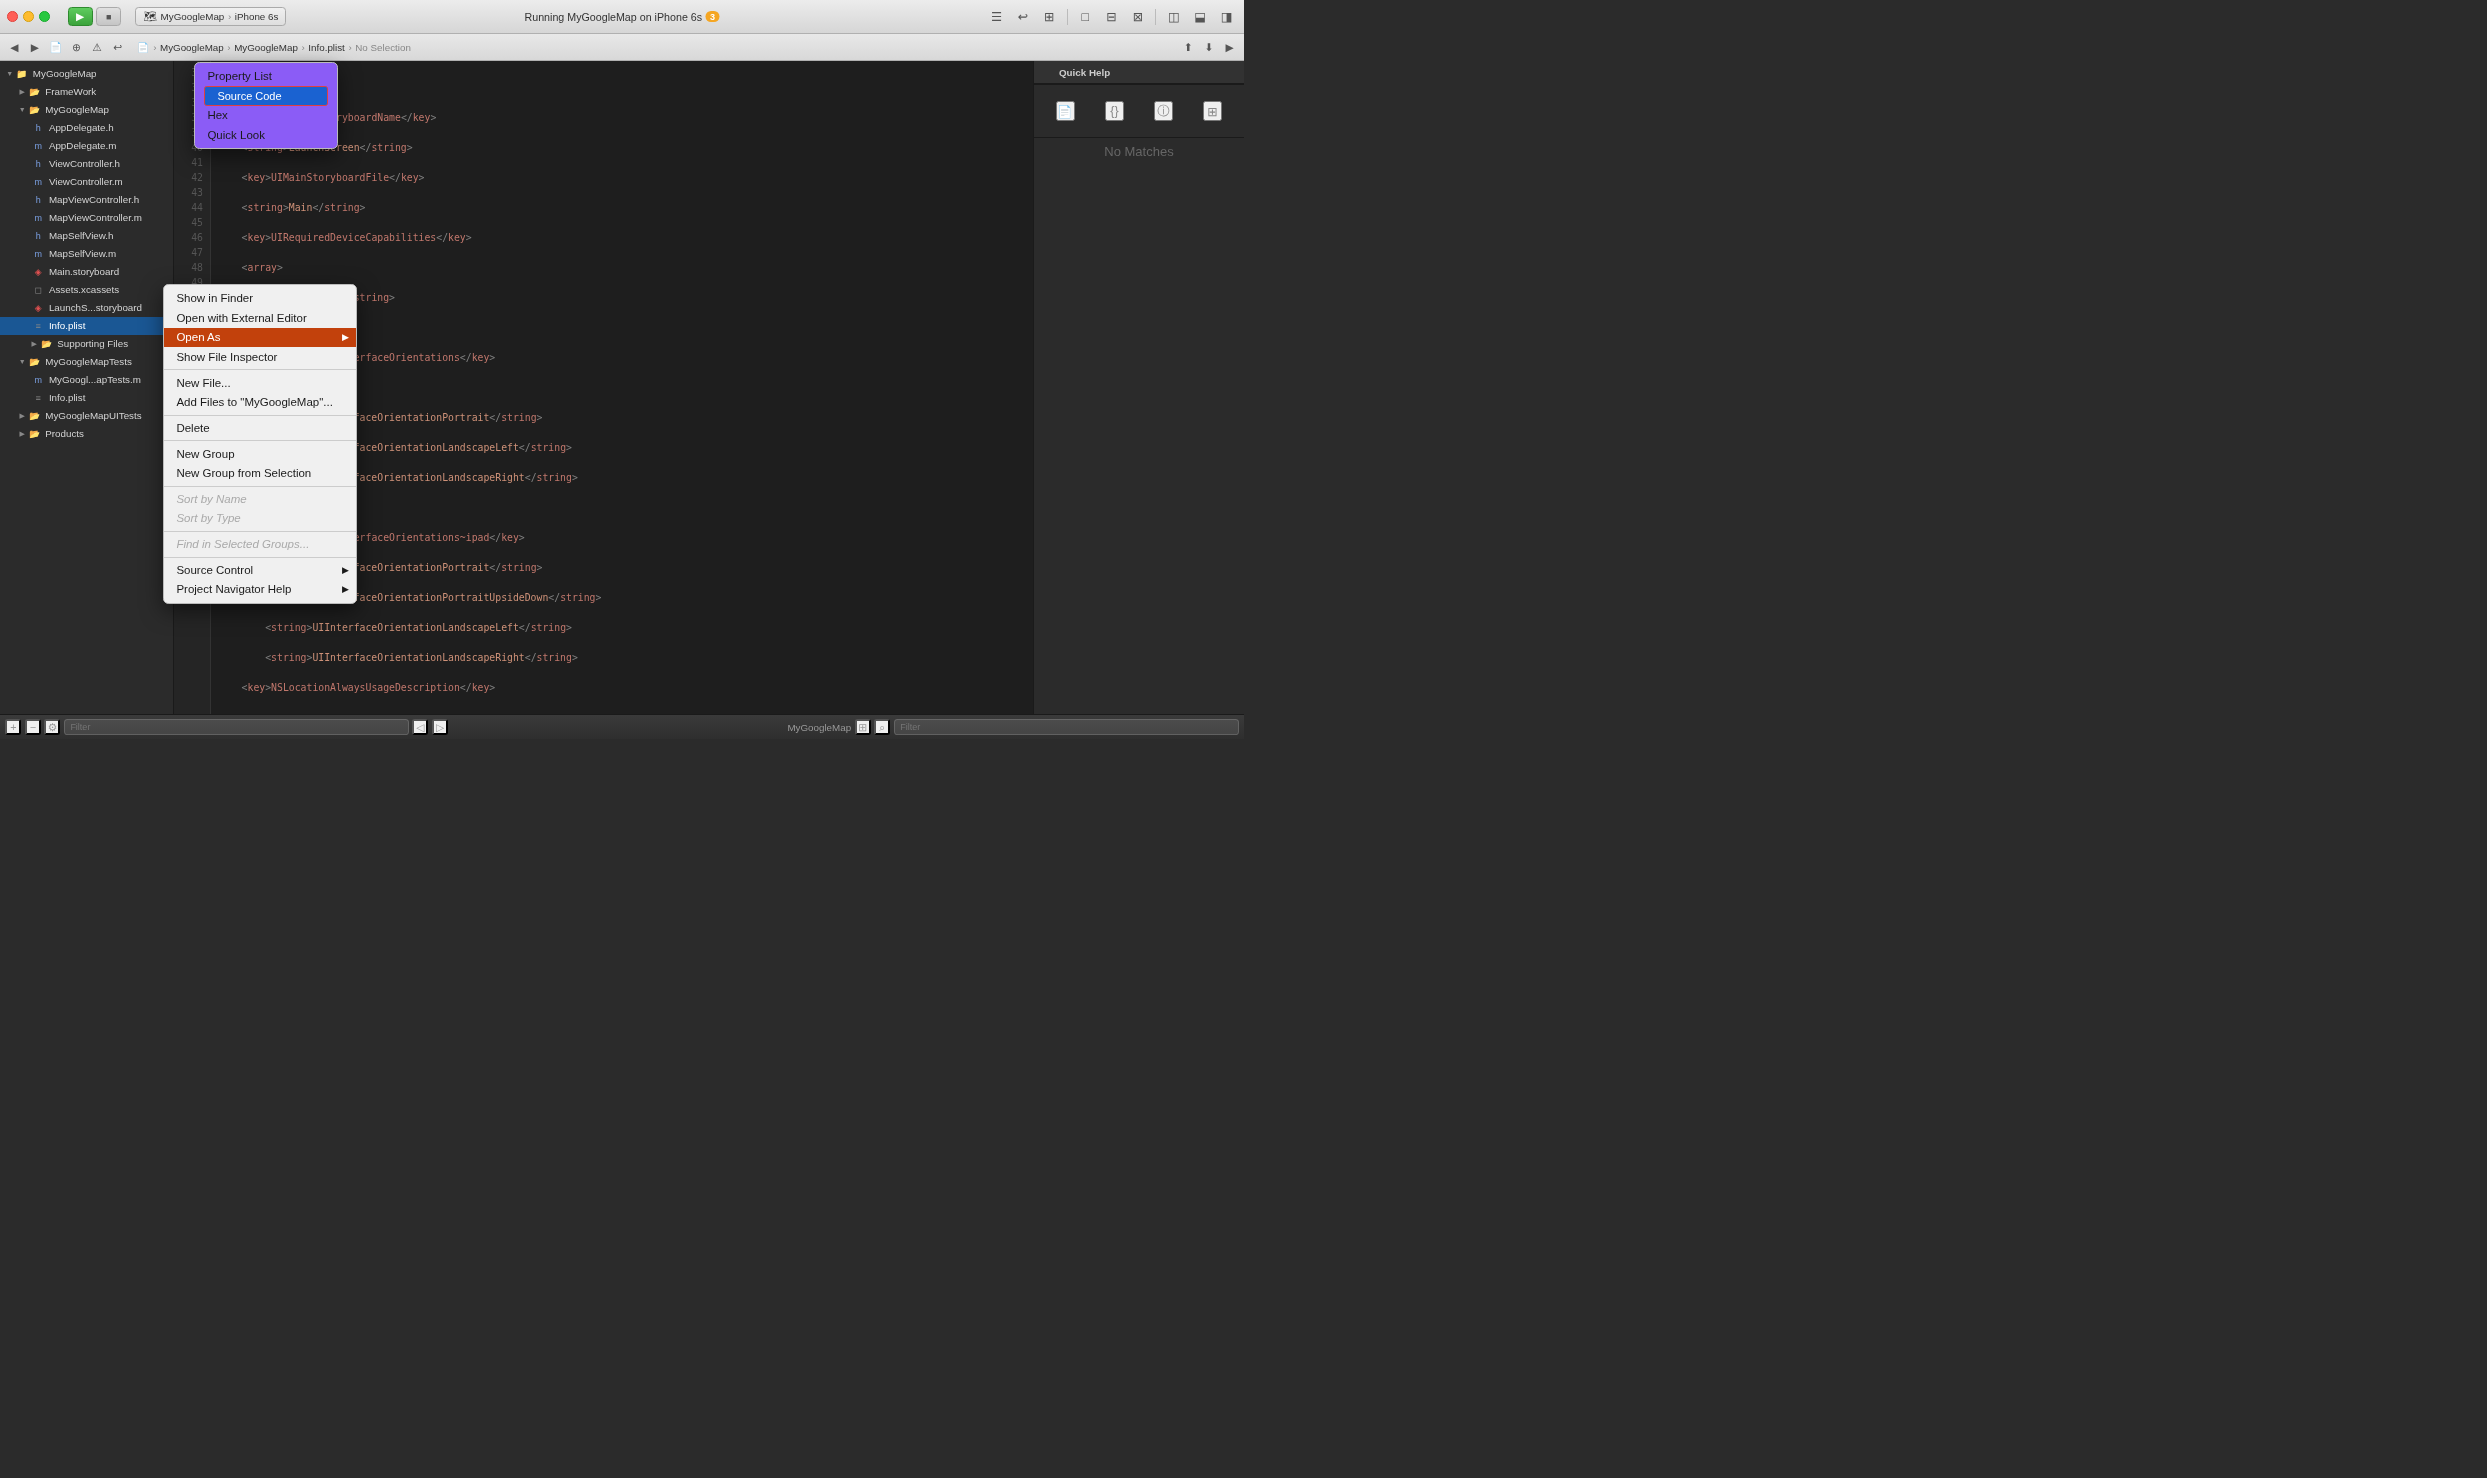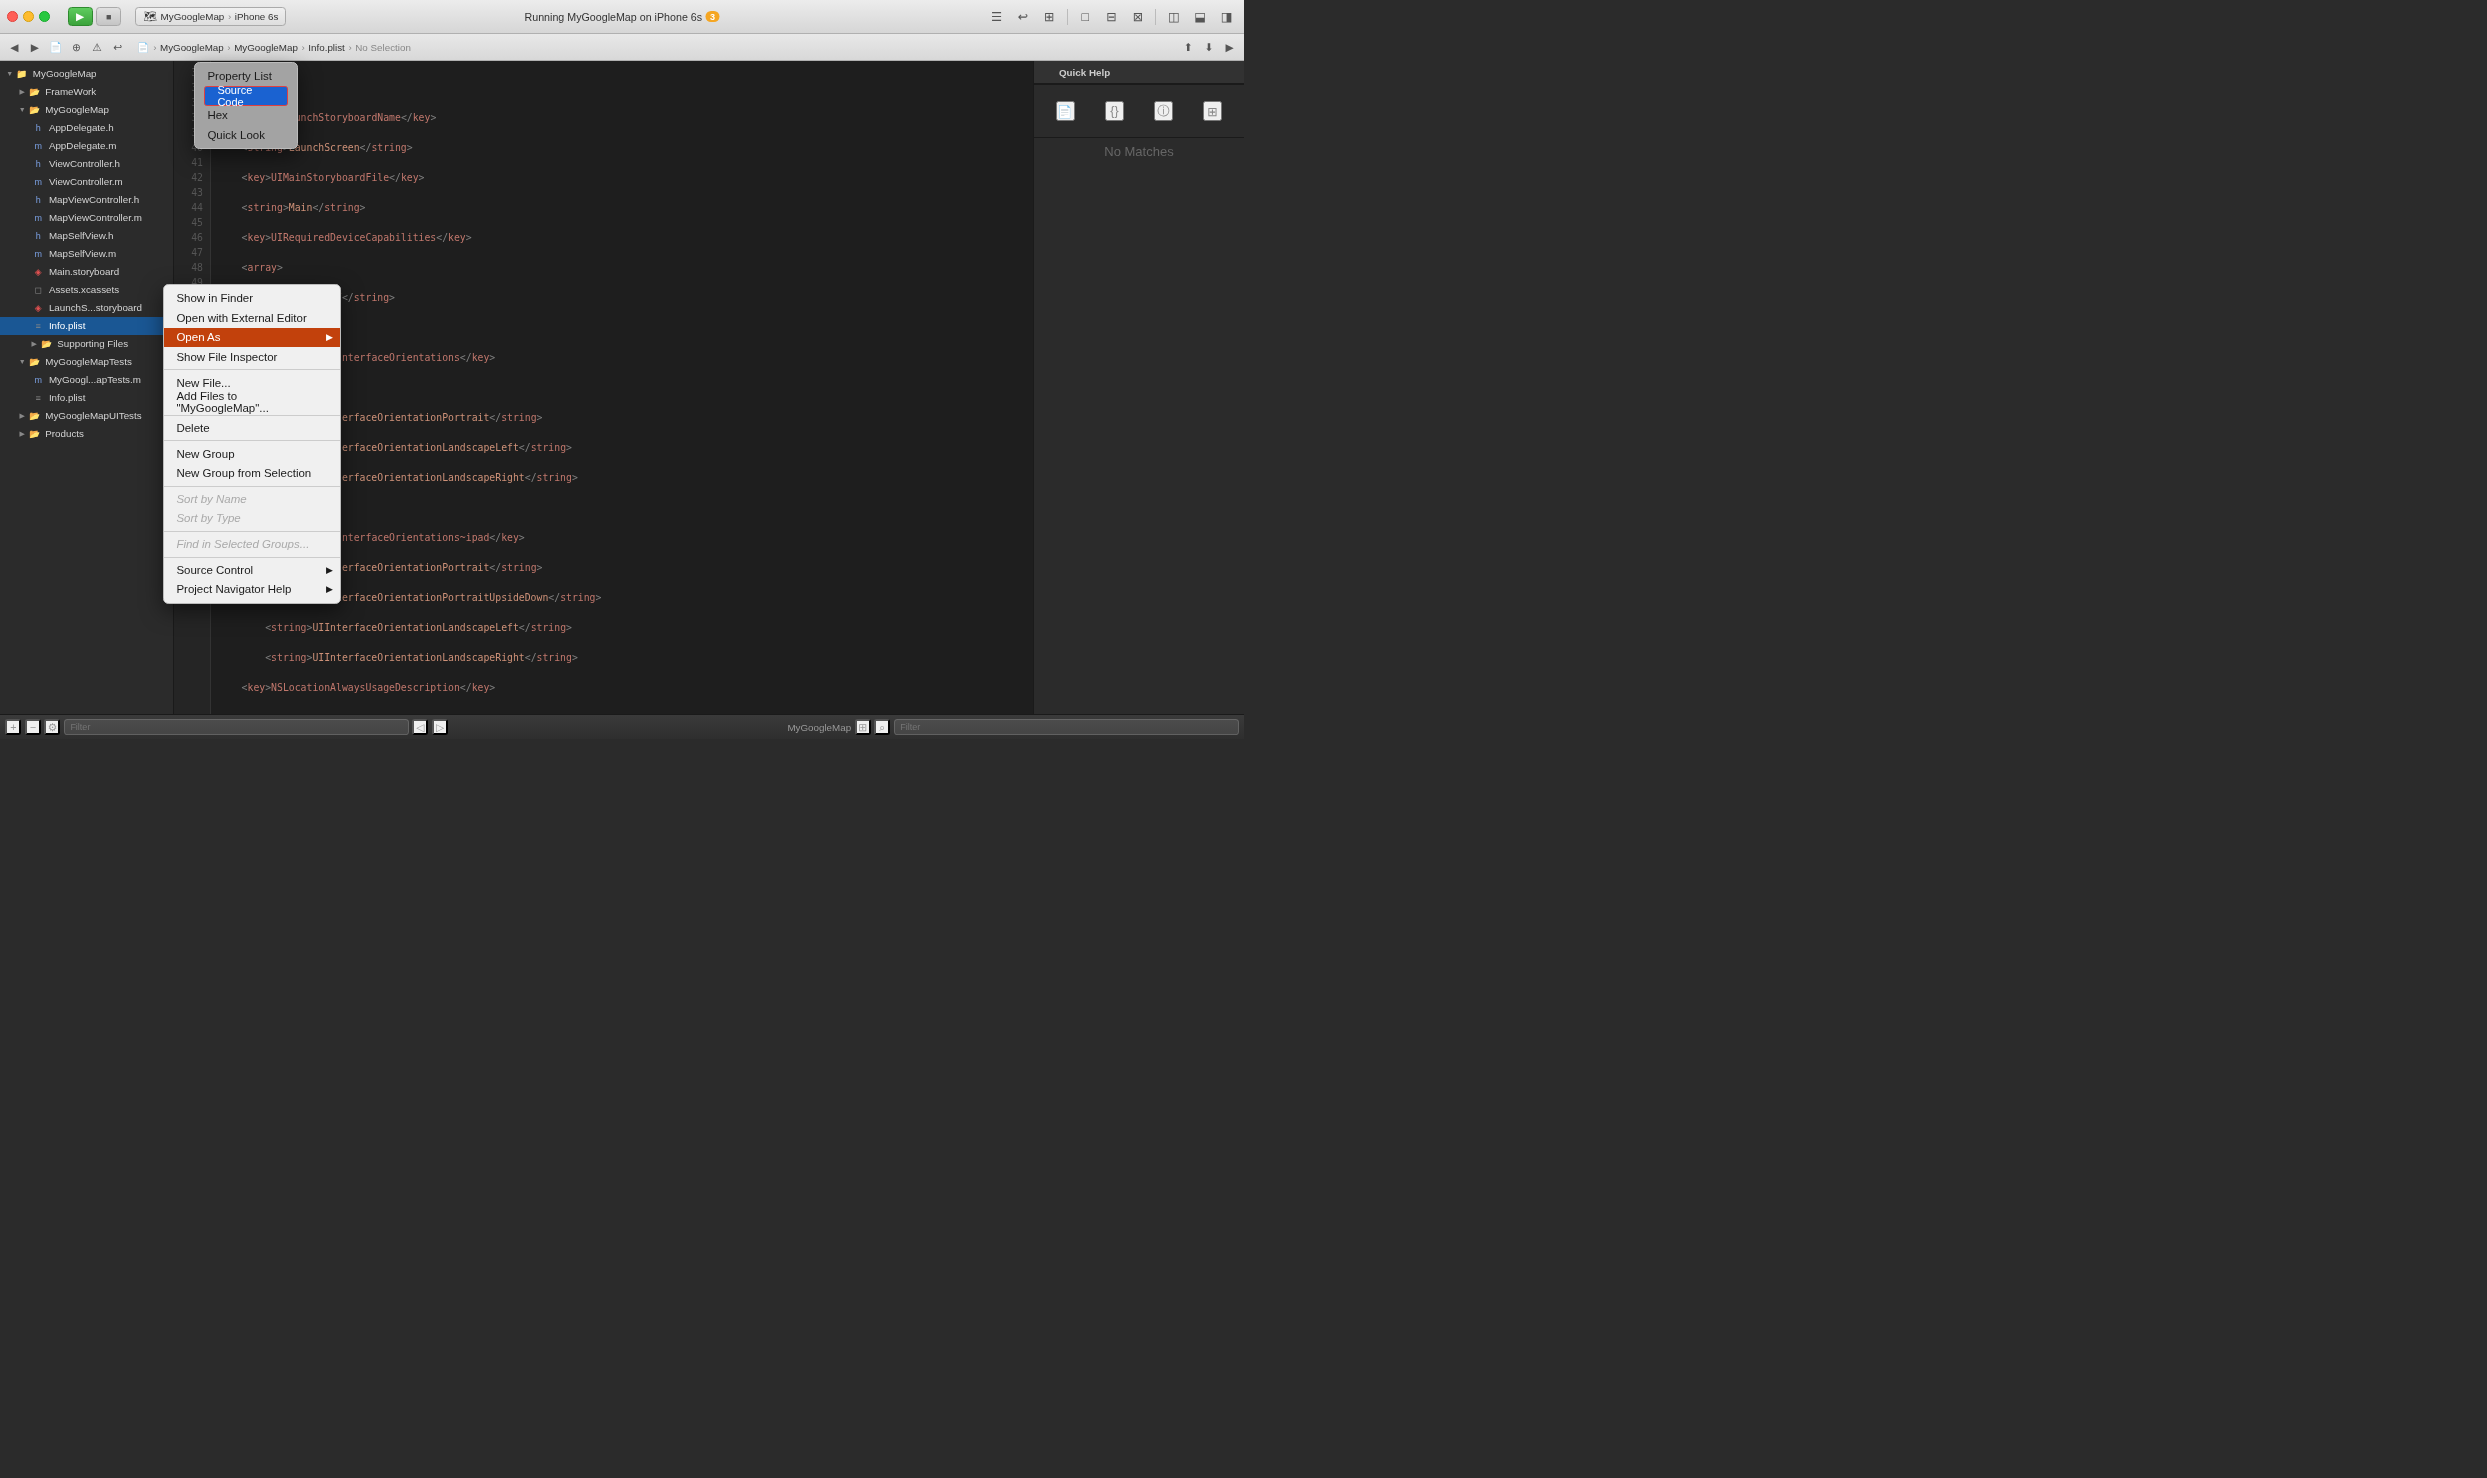--- a/index.html
+++ b/index.html
@@ -401,21 +401,21 @@
 
     
     .context-menu {
       position: absolute;
       left: 163px;
       top: 284px;
       background: #f0f0f0;
       border: 0.9px solid #bbb;
       border-radius: 5.3px;
       box-shadow: 0 7px 21px rgba(0,0,0,0.5);
-      width: 178px;
+      width: 194px;
       padding: 3.6px 0;
       z-index: 100;
     }
 
     .context-menu-item {
       height: 19.5px;
       display: flex;
       align-items: center;
       padding: 0 12.4px;
       cursor: pointer;
@@ -434,25 +434,25 @@
       height: 0.9px;
       background: #ccc;
       margin: 2.7px 0;
     }
 
     
     .submenu-open-as {
       position: absolute;
       left: 194px;
       top: 62px;
-      background: #a3a3a3;
+      background: #8b5cf6;
       border: 0.9px solid #bbb;
       border-radius: 5.3px;
       box-shadow: 0 7px 21px rgba(0,0,0,0.5);
-      width: 104px;
+      width: 144px;
       padding: 3.6px 0;
       z-index: 101;
     }
 
     .context-menu-item.highlighted {
       background: #c2410c;
       color: white;
     }
 
     

